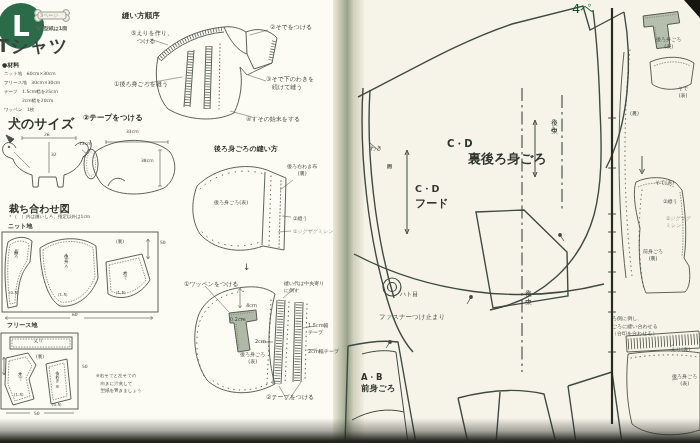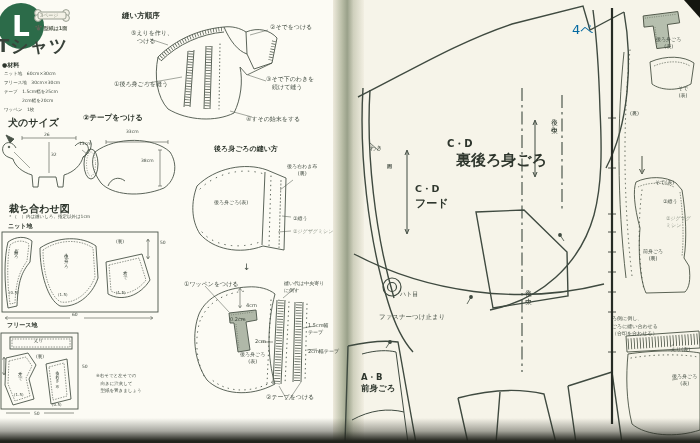--- a/index.html
+++ b/index.html
@@ -64,21 +64,21 @@
 
   <div class="titletxt">Tシャツ</div>
 
   <div class="lbl hd" style="left:2px;top:61px;font-size:6px;">●材料</div>
   <div class="lbl xs" style="left:4px;top:71px;">ニット地　60cm×30cm</div>
   <div class="lbl xs" style="left:4px;top:80px;">フリース地　30cm×30cm</div>
   <div class="lbl xs" style="left:4px;top:89px;">テープ　1.5cm幅を25cm</div>
   <div class="lbl xs" style="left:4px;top:98px;">　　　　2cm幅を20cm</div>
   <div class="lbl xs" style="left:4px;top:107px;">ワッペン　1枚</div>
 
-  <div class="lbl hd" style="left:8px;top:116px;font-size:10px;">犬のサイズ</div>
+  <div class="lbl hd" style="left:8px;top:116px;font-size:13px;">犬のサイズ</div>
   <svg width="108" height="70" viewBox="0 0 108 70" style="left:0;top:128px;">
     <g fill="none" stroke="#4a5348" stroke-width="0.9">
       <path d="M10 15 L6 7 L14 11 Z" fill="#4a5348"></path>
       <path d="M16 20 C 13 14 7 13 4 17 C 1 21 3 27 8 29 L 13 31 C 15 38 22 44 32 47 L 33 59 L 38 59 L 39 49 L 56 49 L 58 59 L 63 59 L 64 47 C 74 44 81 37 83 29 C 88 27 90 21 87 17 C 84 13 78 14 75 18"></path>
       <path d="M83 29 C 90 25 93 18 90 12"></path>
       <circle cx="9" cy="19" r="0.8" fill="#4a5348"></circle>
       <path d="M22 10 L76 10 M22 8 L22 12 M76 8 L76 12" stroke-width="0.6"></path>
       <path d="M49 14 L49 45" stroke-width="0.6"></path>
       <path d="M14 24 L30 40" stroke-width="0.5"></path>
     </g>
@@ -280,25 +280,25 @@
       <circle cx="131" cy="297" r="1.2" fill="#3f4a40"></circle>
       <circle cx="220" cy="235" r="1.2" fill="#3f4a40"></circle>
       <circle cx="50" cy="342" r="1.2" fill="#3f4a40"></circle>
     </g>
     <g stroke="#262b24">
       <path d="M272 8 L272 424" stroke-width="2.2"></path>
       <path d="M268 118 L276 118 M268 168 L276 168 M268 214 L276 214 M268 232 L276 232 M268 252 L276 252 M268 272 L276 272 M268 292 L276 292 M268 312 L276 312 M268 352 L276 352" stroke-width="0.8"></path>
     </g>
   </svg>
 
-  <div class="lbl" style="left:572px;top:22px;font-size:13px;color:#0369a1;">4ペ</div>
+  <div class="lbl" style="left:572px;top:1px;font-size:13px;color:#14532d;">4ペ</div>
   <div class="lbl" style="left:370px;top:144px;">わき</div>
   <div class="lbl v sm" style="left:386px;top:160px;height:24px;">周囲</div>
   <div class="lbl hd" style="left:447px;top:137px;font-size:10px;">C・D</div>
-  <div class="lbl hd" style="left:456px;top:151px;font-size:15px;font-family:Liberation Serif, serif;">裏後ろ身ごろ</div>
+  <div class="lbl hd" style="left:468px;top:151px;font-size:13px;font-family:Liberation Serif, serif;">裏後ろ身ごろ</div>
   <div class="lbl hd" style="left:415px;top:183px;font-size:9.5px;">C・D</div>
   <div class="lbl hd" style="left:415px;top:197px;font-size:11px;">フード</div>
   <div class="lbl v" style="left:550px;top:114px;height:54px;font-size:6.5px;">後ろ中央わ</div>
   <div class="lbl" style="left:400px;top:290px;">ハト目</div>
   <div class="lbl" style="left:379px;top:313px;font-size:6.5px;">ファスナーつけ止まり</div>
   <div class="lbl v" style="left:524px;top:285px;height:44px;font-size:6.5px;">後ろ中央</div>
   <div class="lbl hd" style="left:361px;top:372px;font-size:8.5px;">A・B</div>
   <div class="lbl hd" style="left:361px;top:383px;font-size:8.5px;">前身ごろ</div>
 
   <svg width="86" height="443" viewBox="0 0 86 443" style="left:614px;top:0;">

